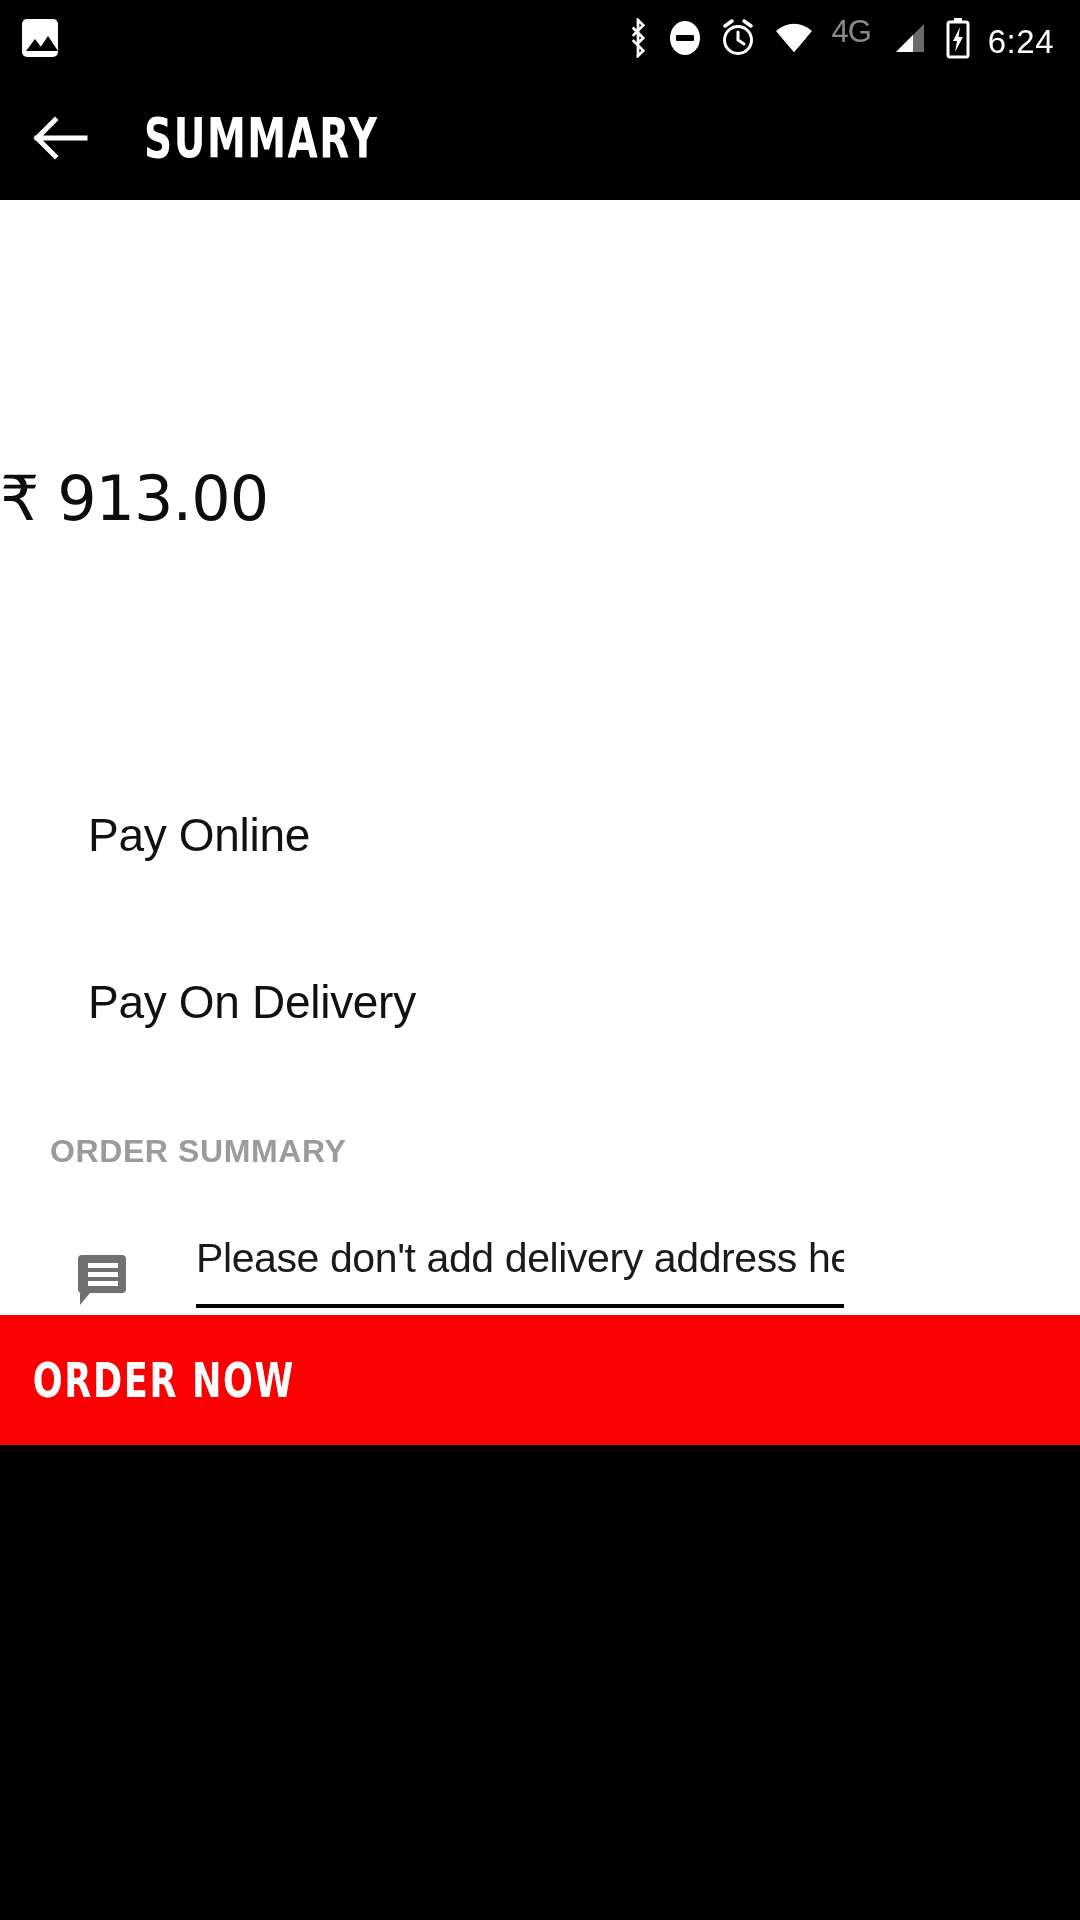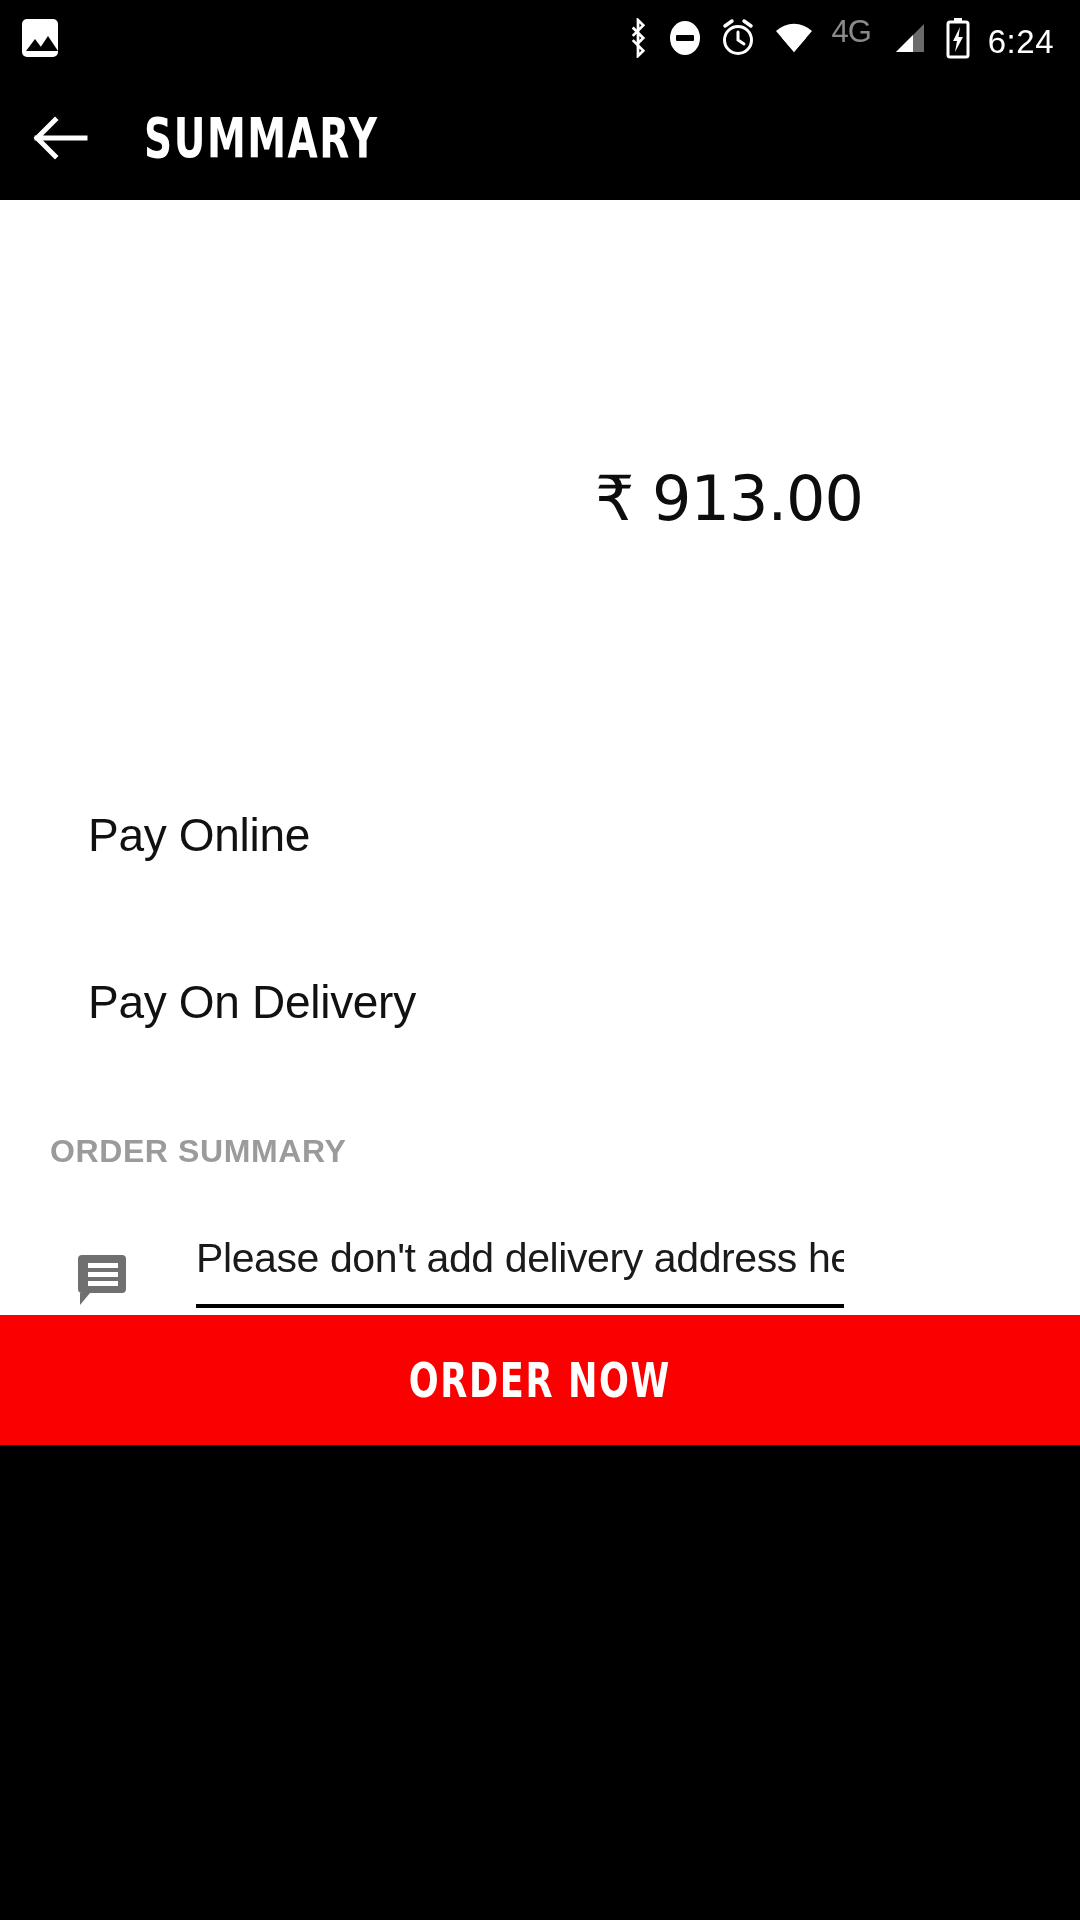--- a/index.html
+++ b/index.html
@@ -59,21 +59,21 @@
   .appbar-shadow{
     position:absolute; top:200px; left:0; width:1080px; height:6px;
     background:linear-gradient(to bottom, rgba(0,0,0,0.22), rgba(0,0,0,0));
   }
 
   
   .content { position:absolute; top:200px; left:0; width:1080px; height:1115px; background:#fff; }
 
   .amount {
     position:absolute; top:262px; left:0; width:863px;
-    text-align:right; color:#0d0d0d;
+    text-align:left; color:#0d0d0d;
     font-size:62px; font-weight:400; letter-spacing:-1px;
     font-family:"DejaVu Sans", sans-serif;
   }
   .view-summary {
     position:absolute; top:378px; left:0; width:1080px;
     text-align:center; color:#f90000;
     font-size:44px; font-weight:bold; letter-spacing:1.5px;
     font-family:"DejaVu Sans", sans-serif;
   }
   .view-summary span { display:inline-block; transform:scaleX(0.82); }
@@ -109,21 +109,21 @@
     font-size:41px; color:#1a1a1a; letter-spacing:-0.4px;
     padding:0 0 22px 0;
   }
   .comment-input::placeholder { color:#1a1a1a; opacity:1; }
   .comment-underline { width:648px; height:4px; background:#000000; }
 
   
   .order-btn {
     position:absolute; top:1315px; left:0; width:1080px; height:130px;
     background:#fa0000; border:0; cursor:pointer;
-    display:flex; align-items:center; justify-content:center;
+    display:flex; align-items:center; 
   }
   .order-btn-label {
     color:#ffffff; font-size:44px; font-weight:bold; letter-spacing:2px;
     font-family:"DejaVu Sans", sans-serif;
     display:inline-block; transform:scaleX(0.8) scaleY(1.08);
   }
 
   
   .navbar {
     position:absolute; top:1445px; left:0; width:1080px; height:475px;

